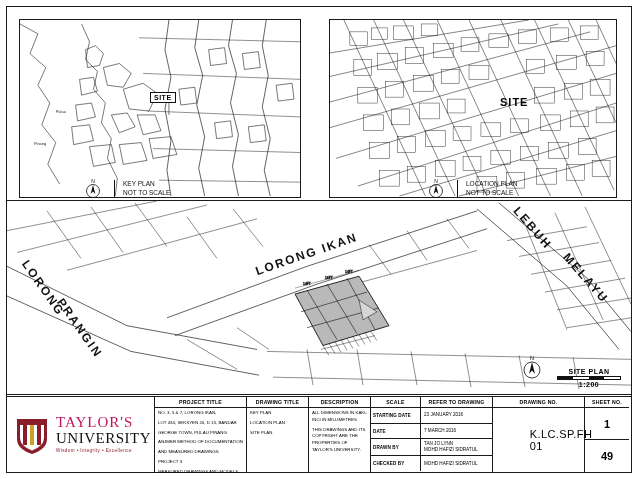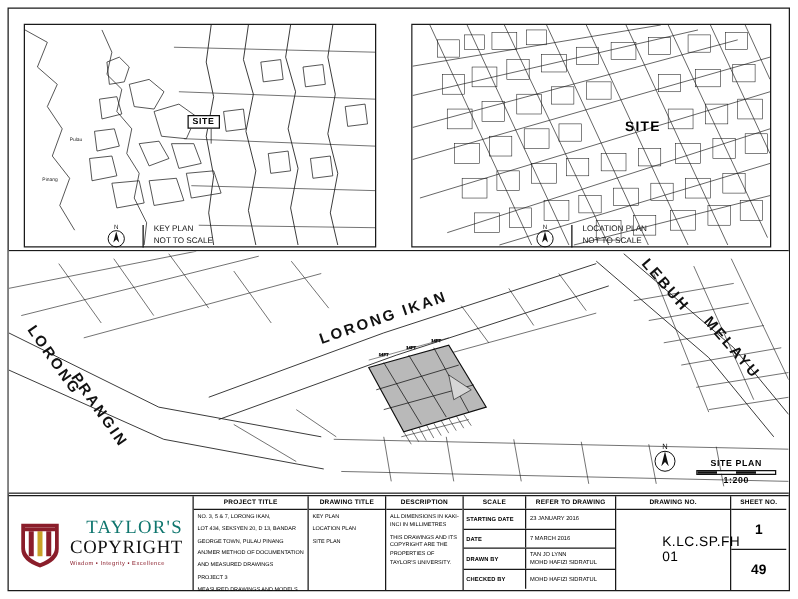--- a/index.html
+++ b/index.html
@@ -101,21 +101,21 @@
   .logo-cell {
     width: 148px;
     display: flex; align-items: center; gap: 7px;
     padding-left: 8px;
     border-right: 1px solid #1a1a1a;
   }
   .logo-mark { width: 34px; height: 40px; position: relative; flex: none; }
   .uni-text { line-height: 1.05; }
   .uni-text .l1 {
     font-family: "Liberation Serif", serif;
-    font-size: 15px; letter-spacing: 1px; color: #0f766e; text-align: right;
+    font-size: 15px; letter-spacing: 1px; color: #be185d;
   }
   .uni-text .l2 {
     font-family: "Liberation Serif", serif;
     font-size: 15px; letter-spacing: .5px; color: #111;
   }
   .uni-text .l3 {
     font-size: 4.6px; letter-spacing: .4px; color: #8a1d2a; margin-top: 3px;
   }
 
   .tb-col { border-right: 1px solid #1a1a1a; height: 100%; position: relative; }
@@ -441,21 +441,21 @@
           <path d="M2 4 H32 V24 Q32 34 17 39 Q2 34 2 24 Z" fill="#8a1d2a"></path>
           <path d="M5 7 H29 V23 Q29 31 17 35.5 Q5 31 5 23 Z" fill="#ffffff"></path>
           <rect x="8" y="10" width="4" height="20" fill="#8a1d2a"></rect>
           <rect x="15" y="10" width="4" height="20" fill="#c9a227"></rect>
           <rect x="22" y="10" width="4" height="20" fill="#8a1d2a"></rect>
           <rect x="5" y="7" width="24" height="3" fill="#8a1d2a"></rect>
         </svg>
       </div>
       <div class="uni-text">
         <div class="l1">TAYLOR'S</div>
-        <div class="l2">COPYRIGHT</div>
+        <div class="l2">UNIVERSITY</div>
         <div class="l3">Wisdom • Integrity • Excellence</div>
       </div>
     </div>
 
     <div class="tb-col col-project">
       <div class="tb-head">PROJECT TITLE</div>
       <div class="tb-body">
         <p>NO. 3, 5 &amp; 7, LORONG IKAN,</p>
         <p>LOT 434, SEKSYEN 20, D 13, BANDAR</p>
         <p>GEORGE TOWN, PULAU PINANG</p>

